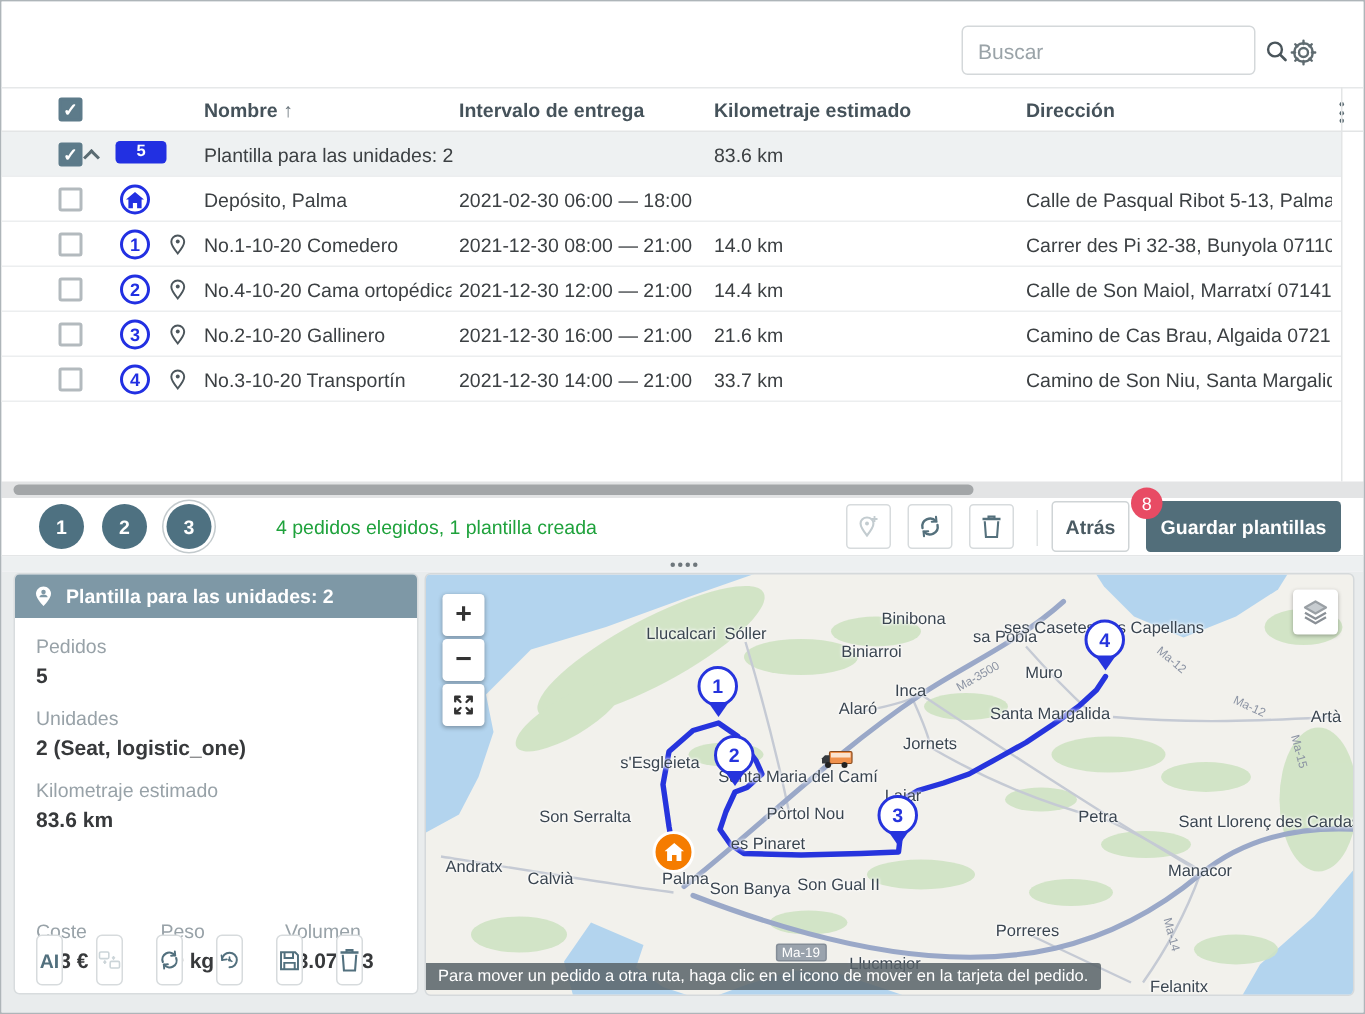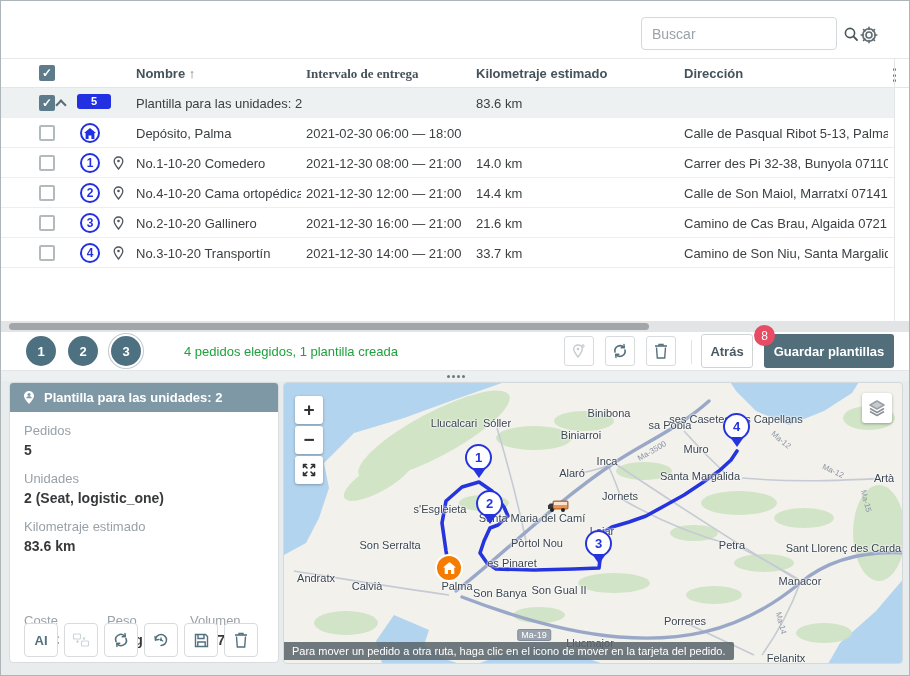--- a/index.html
+++ b/index.html
@@ -60,21 +60,21 @@
   
   #bottom { position:absolute; left:0; top:380px; width:908px; height:294px; background:#e9eced; }
 
   
   #panel { position:absolute; left:8px; top:1px; width:270px; height:281px; background:#fff; border:1px solid #d8dcde; border-radius:4px; }
   #panel-header { height:29px; background:#7e98a6; border-radius:3px 3px 0 0; display:flex; align-items:center; color:#fff; font-size:13px; font-weight:bold; padding-left:12px; gap:8px; }
   .pfield { position:absolute; left:14px; }
   .plabel { font-size:13px; color:#98a2a8; }
   .pvalue { font-size:14px; color:#37393b; margin-top:4px; font-weight:bold; }
   .pstat { position:absolute; top:200px; }
-  .panel-btn { position:absolute; top:240px; width:34px; height:34px; border:1px solid #d7dbdd; border-radius:4px; background:#fff; display:flex; align-items:center; justify-content:center; cursor:pointer; color:#52707e; font-size:13px; font-weight:bold; }
+  .panel-btn { position:absolute; top:240px; width:18px; height:34px; border:1px solid #d7dbdd; border-radius:4px; background:#fff; display:flex; align-items:center; justify-content:center; cursor:pointer; color:#52707e; font-size:13px; font-weight:bold; }
   .panel-btn.disabled { color:#ccd5d9; cursor:default; }
 
   
   #map { position:absolute; left:282px; top:1px; width:620px; height:282px; border:1px solid #d5d9db; border-radius:4px; background:#f2f1ec; overflow:hidden; }
   #map svg.base { position:absolute; left:0; top:0; }
   .map-label { position:absolute; transform:translate(-50%,-50%); font-size:11px; color:#3a4550; white-space:nowrap; text-shadow:0 0 2px #fff,0 0 2px #fff,0 0 3px #fff; }
   .road-label { position:absolute; transform:translate(-50%,-50%); font-size:8px; color:#8b93a3; white-space:nowrap; }
   .road-label.pill { background:#9aa3ad; color:#fff; border:1px solid #848d97; border-radius:2px; padding:0 3px; font-size:9px; }
   .map-pin { position:absolute; width:27px; height:27px; margin:-38px 0 0 -14px; background:#fff; border:2px solid #2634dd; border-radius:50%; color:#2634dd; font-weight:bold; font-size:13px; display:flex; align-items:center; justify-content:center; cursor:pointer; z-index:4; }
   .map-pin::after { content:""; position:absolute; left:50%; top:100%; transform:translateX(-50%); margin-top:-1px; border:7px solid transparent; border-top:10px solid #2634dd; }
@@ -107,21 +107,21 @@
           <circle cx="10" cy="10" r="6.2"></circle>
         </g>
       </svg>
     </div>
   </div>
 
   <div id="table">
     <div class="thead">
       <span class="cb checked" style="left:38px;top:6px;">✓</span>
       <span class="th" style="left:135px;"><span>Nombre</span> <span style="font-weight:normal;color:#6b767d;">↑</span></span>
-      <span class="th" style="left:305px;font-family:Liberation Serif, serif;">Intervalo de entrega</span>
+      <span class="th" style="left:305px;">Intervalo de entrega</span>
       <span class="th" style="left:475px;">Kilometraje estimado</span>
       <span class="th" style="left:683px;">Dirección</span>
       <span class="kebab">
           <i></i>
           <i></i>
           <i></i>
         </span>
     </div>
 
     <div class="trow group" style="top:30px;">

